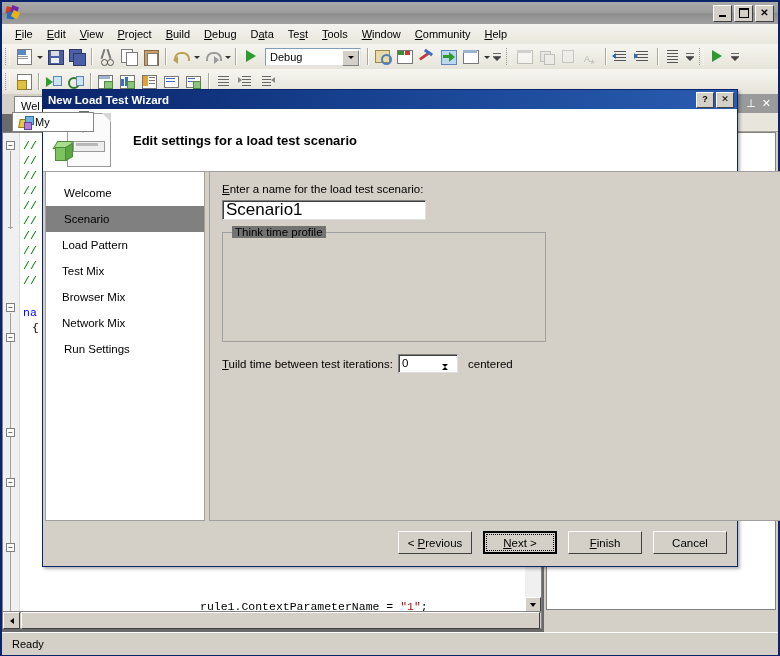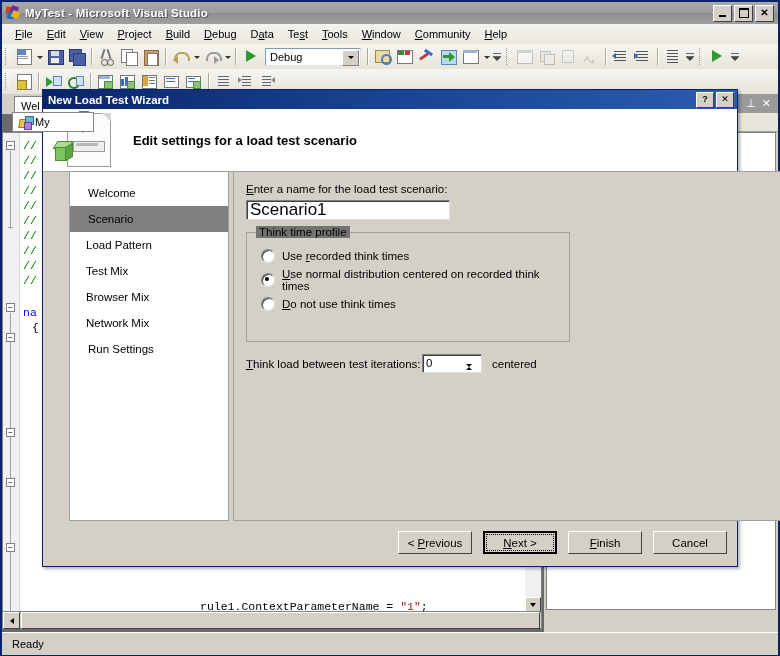--- a/index.html
+++ b/index.html
@@ -151,21 +151,21 @@
   .wiz-bar2{position:absolute;left:23px;top:32px;width:22px;height:3px;background:#b8b8b8;}
   .wiz-arrow{position:absolute;left:22px;top:0px;width:16px;height:22px;}
   .wiz-arrow .shaft{position:absolute;left:4px;top:0;width:8px;height:12px;background:#8c8c8c;border:1px solid #6d6d6d;}
   .wiz-arrow .head{position:absolute;left:-1px;top:11px;border-left:9px solid transparent;border-right:9px solid transparent;border-top:11px solid #8c8c8c;}
   .wiz-cube{position:absolute;left:2px;top:30px;width:20px;height:20px;}
   .wiz-cube .top{position:absolute;left:0;top:0;width:14px;height:6px;background:#a9dd8f;border:1px solid #4c8b3a;transform:skewX(-32deg);}
   .wiz-cube .front{position:absolute;left:0;top:6px;width:10px;height:12px;background:#7cc45e;border:1px solid #4c8b3a;}
   .wiz-cube .side{position:absolute;left:10px;top:4px;width:6px;height:12px;background:#5ba843;border:1px solid #4c8b3a;transform:skewY(-28deg);}
   .dlg-header .htext{font-size:13px;font-weight:bold;margin-left:16px;color:#000;}
 
-  .dlg-body{position:absolute;left:0;top:81px;right:0;bottom:0;margin-left:24px;}
+  .dlg-body{position:absolute;left:0;top:81px;right:0;bottom:0;}
   .nav{position:absolute;left:2px;top:0px;width:160px;height:350px;background:#fff;border:1px solid #a0a0a0;box-sizing:border-box;padding-top:8px;}
   .nav-item{height:26px;line-height:26px;font-size:11.5px;padding-left:18px;color:#000;white-space:nowrap;}
   .nav-item.sub{padding-left:16px;}
   .nav-item.sel{background:#808080;color:#000;}
 
   .panel{position:absolute;left:166px;top:0px;width:582px;height:350px;background:#d4d0c8;border:1px solid #a0a0a0;box-sizing:border-box;}
 
   .lbl{font-size:11.5px;color:#000;}
   .lbl u{text-decoration:underline;}
   .txtin{
@@ -208,21 +208,20 @@
 <div id="app">
   <div class="win-border"></div>
 
   <div class="titlebar">
     <div class="title-ico">
       <div class="p1"></div>
         <div class="p2"></div>
         <div class="p3"></div>
         <div class="p4"></div>
     </div>
-    <div class="title-text">MyTest - Microsoft Visual Studio</div>
     <div class="title-btns">
       <div class="tbtn">
           <span class="gl gl-min"></span>
         </div>
       <div class="tbtn">
           <span class="gl gl-max"></span>
         </div>
       <div class="tbtn">
           <span style="font-weight:bold;font-size:10px;">✕</span>
         </div>
@@ -531,38 +530,24 @@
         </div>
 
       <div class="panel">
         <div style="position:absolute;left:12px;top:11px;" class="lbl">
           <u>E</u><span>nter a name for the load test scenario:</span>
         </div>
         <input class="txtin" style="position: absolute; left: 12px; top: 28px; width: 204px; height: 20px;" value="Scenario1">
 
         <div class="groupbox" style="left:12px;top:60px;width:324px;height:110px;">
           <span class="gb-label">Think time profile</span>
-          <div id="radio-list" style="padding:14px 0 0 14px;">
-              <div class="radio-row">
-                <span class="radio"></span>
-                <span class="radio-lbl">Use <u>r</u>ecorded think times</span>
-              </div>
-              <div class="radio-row">
-                <span class="radio on"></span>
-                <span class="radio-lbl"><u>U</u>se normal distribution centered on recorded think times</span>
-              </div>
-              <div class="radio-row">
-                <span class="radio"></span>
-                <span class="radio-lbl"><u>D</u>o not use think times</span>
-              </div>
-            </div>
         </div>
 
         <div class="lbl" style="position:absolute;left:12px;top:186px;">
-          <u>T</u><span>hink load between test iterations:</span>
+          <u>T</u><span>uild time between test iterations:</span>
         </div>
         <div class="spin" style="left:188px;top:182px;width:60px;height:19px;">
           <span class="val">0</span>
           <span class="btns">
             <span class="up"></span>
             <span class="dn"></span>
           </span>
         </div>
         <div class="lbl" style="position:absolute;left:258px;top:186px;">centered</div>
       </div>

